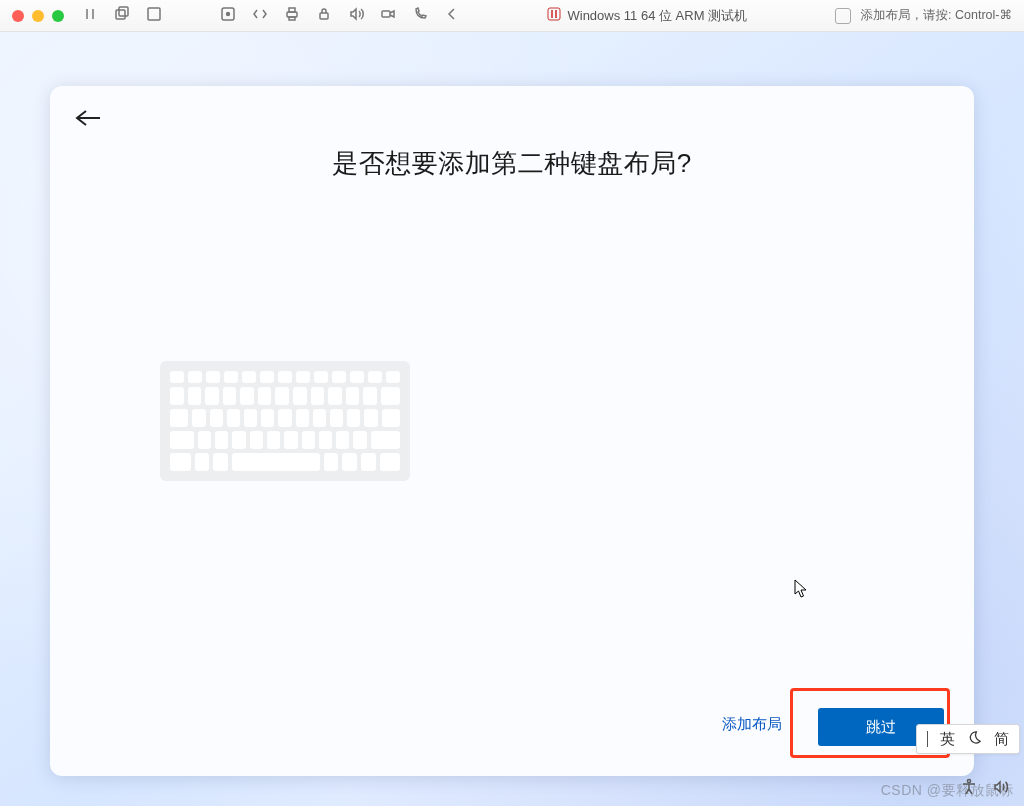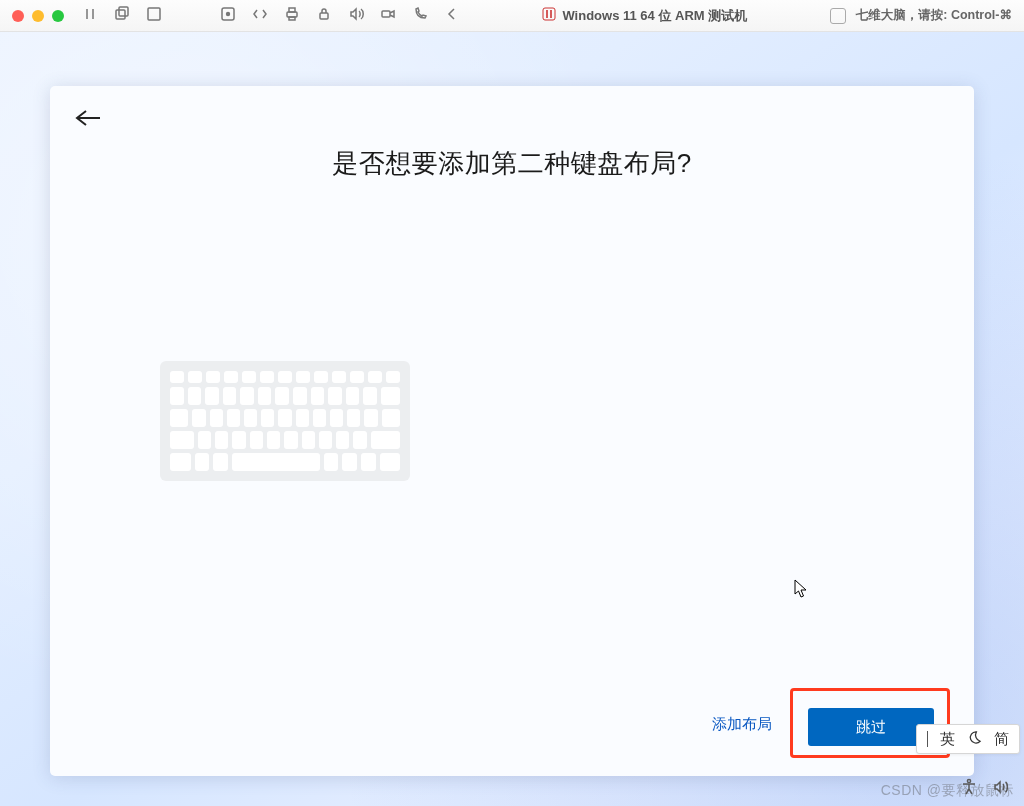--- a/index.html
+++ b/index.html
@@ -18,21 +18,20 @@
     width: 100%;
     height: 32px;
     background: linear-gradient(#fdfdfd, #f5f5f5);
     border-bottom: 1px solid #e3e3e3;
     display: flex;
     align-items: center;
     font-size: 12.5px;
     color: #555;
     box-sizing: border-box;
     padding: 0 12px;
-    font-weight: bold;
   }
   .traffic {
     display: flex;
     gap: 8px;
     margin-right: 18px;
   }
   .traffic span {
     width: 12px; height: 12px; border-radius: 50%;
     display: inline-block;
   }
@@ -79,21 +78,21 @@
     background:
       radial-gradient(circle at 15% 25%, rgba(255,255,255,0.45), transparent 45%),
       radial-gradient(circle at 90% 90%, rgba(120,160,240,0.35), transparent 50%),
       linear-gradient(145deg,#eaf2ff 0%, #e3eeff 30%, #d6e6ff 55%, #e8efff 80%, #f0f5ff 100%);
   }
 
   .panel {
     position: absolute;
     left: 50px; right: 50px; top: 54px; bottom: 30px;
     background: #fafcff;
-    border-radius: 5px;
+    border-radius: 12px;
     box-shadow: 0 2px 18px rgba(60,80,120,0.18);
   }
 
   .back-arrow {
     position: absolute;
     left: 24px; top: 22px;
     width: 28px; height: 20px;
     cursor: pointer;
   }
   .back-arrow svg { stroke:#222; stroke-width:2; fill:none; }
@@ -128,21 +127,21 @@
   .kw2  { flex:1.4; }
   .kw3  { flex:1.8; }
   .kw4  { flex:2.2; }
   .kspace{ flex:6; }
   .krow5 .key { height:18px; }
   .kbd-illus .krow:first-child .key { height:12px; }
 
   
   .btn-row {
     position: absolute;
-    right: 40px;
+    right: 30px;
     bottom: 30px;
     display: flex;
     align-items: center;
     gap: 30px;
     justify-content: space-between;
   }
   .link-btn {
     color: #0a58c2;
     font-size: 15px;
     background: transparent;
@@ -276,21 +275,21 @@
       <svg width="14" height="14" viewBox="0 0 14 14">
           <rect x="1" y="1" width="12" height="12" rx="2" fill="none" stroke="#c33" stroke-width="1"></rect>
           <path d="M5 3v8M9 3v8" stroke="#c33" stroke-width="1.6"></path>
         </svg>
     </span>
     <span>Windows 11 64 位 ARM 测试机</span>
   </div>
 
   <div class="tb-right">
     <span class="ghost-square"></span>
-    <span>七维大脑，请按: Control-⌘</span>
+    <span>添加布局，请按: Control-⌘</span>
   </div>
 </div>
 
 <div class="vm-screen">
 
   <div class="panel">
 
     <div class="back-arrow">
       <svg viewBox="0 0 28 20">
           <path d="M12 3 L3 10 L12 17 M3 10 H26"></path>

